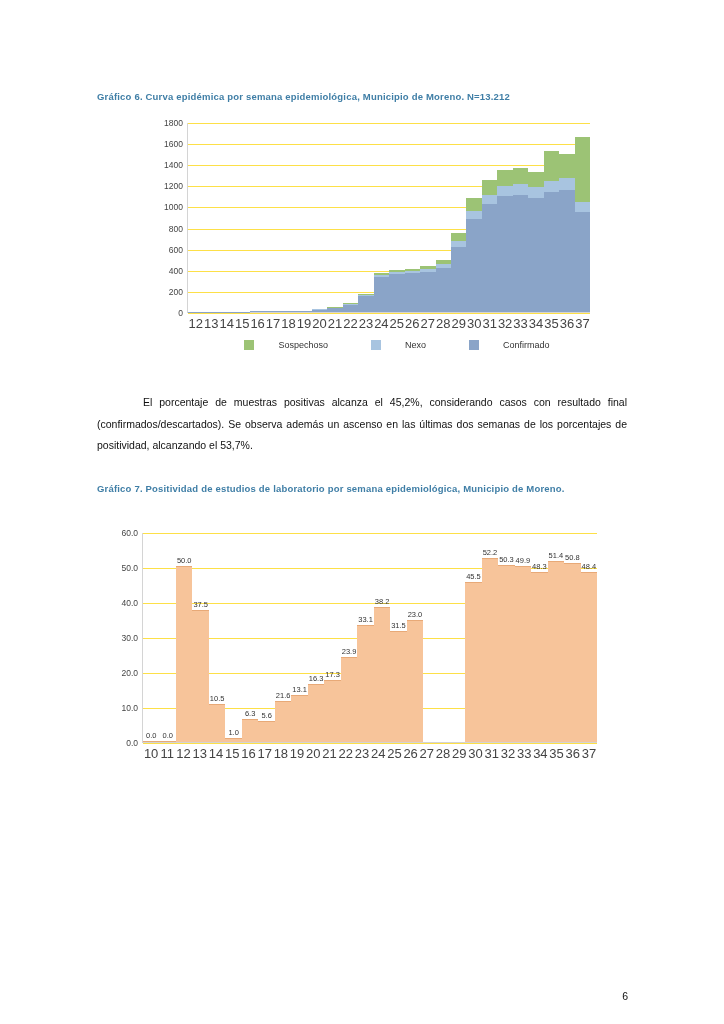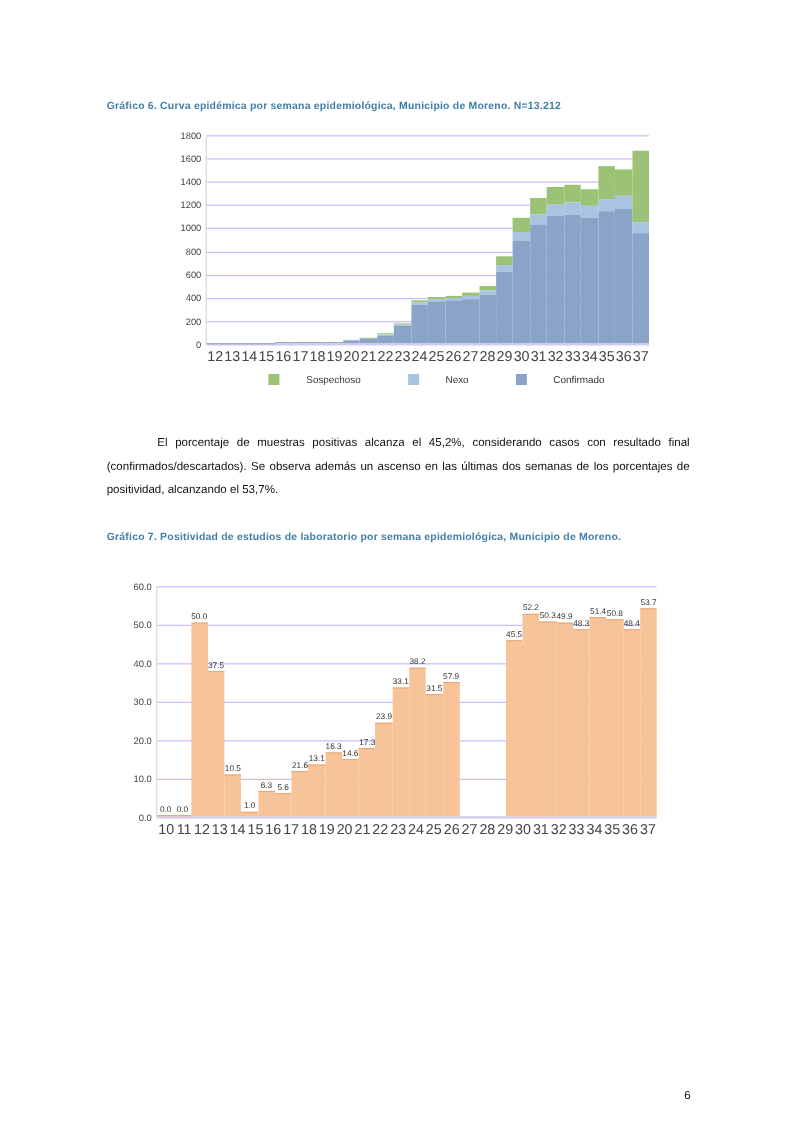--- a/index.html
+++ b/index.html
@@ -74,21 +74,21 @@
   #chart7 .plot {
     left: 42px; top: 5px; right: 8px; height: 210px;
     border-left: 1px solid #d4d4d4;
     border-bottom: 1px solid #d4d4d4;
   }
 
   .gridline {
     position: absolute;
     left: 0; right: 0;
     height: 1px;
-    background: #c4b5fd;
+    background: #fde047;
   }
   .ytick {
     position: absolute;
     right: 100%;
     margin-right: 5px;
     transform: translateY(-50%);
     font-size: 8.5px;
     color: #444;
     white-space: nowrap;
   }
@@ -437,25 +437,20 @@
             <div class="seg pos" style="height: 45.85px; position: relative;">
               <div class="val-label">13.1</div>
             </div>
           </div>
           <div class="bar-slot">
             <div class="seg pos" style="height: 57.05px; position: relative;">
               <div class="val-label">16.3</div>
             </div>
           </div>
           <div class="bar-slot">
-            <div class="seg pos" style="height: 51.1px; position: relative;">
-              <div class="val-label">14.6</div>
-            </div>
-          </div>
-          <div class="bar-slot">
             <div class="seg pos" style="height: 60.55px; position: relative;">
               <div class="val-label">17.3</div>
             </div>
           </div>
           <div class="bar-slot">
             <div class="seg pos" style="height: 83.65px; position: relative;">
               <div class="val-label">23.9</div>
             </div>
           </div>
           <div class="bar-slot">
@@ -468,21 +463,21 @@
               <div class="val-label">38.2</div>
             </div>
           </div>
           <div class="bar-slot">
             <div class="seg pos" style="height: 110.25px; position: relative;">
               <div class="val-label">31.5</div>
             </div>
           </div>
           <div class="bar-slot">
             <div class="seg pos" style="height: 121.1px; position: relative;">
-              <div class="val-label">57.9</div>
+              <div class="val-label">23.0</div>
             </div>
           </div>
           <div class="bar-slot">
             <div class="seg pos" style="height: 145.6px; position: relative; margin-left: 42px;">
               <div class="val-label">41.6</div>
             </div>
           </div>
           <div class="bar-slot">
             <div class="seg pos" style="height: 159.25px; position: relative;">
               <div class="val-label">45.5</div>
@@ -514,25 +509,20 @@
             </div>
           </div>
           <div class="bar-slot">
             <div class="seg pos" style="height: 177.8px; position: relative;">
               <div class="val-label">50.8</div>
             </div>
           </div>
           <div class="bar-slot">
             <div class="seg pos" style="height: 169.4px; position: relative;">
               <div class="val-label">48.4</div>
-            </div>
-          </div>
-          <div class="bar-slot">
-            <div class="seg pos" style="height: 187.95px; position: relative;">
-              <div class="val-label">53.7</div>
             </div>
           </div>
         </div>
       <div class="xlabels" id="c7-xlabels">
           <span>10</span>
           <span>11</span>
           <span>12</span>
           <span>13</span>
           <span>14</span>
           <span>15</span>

